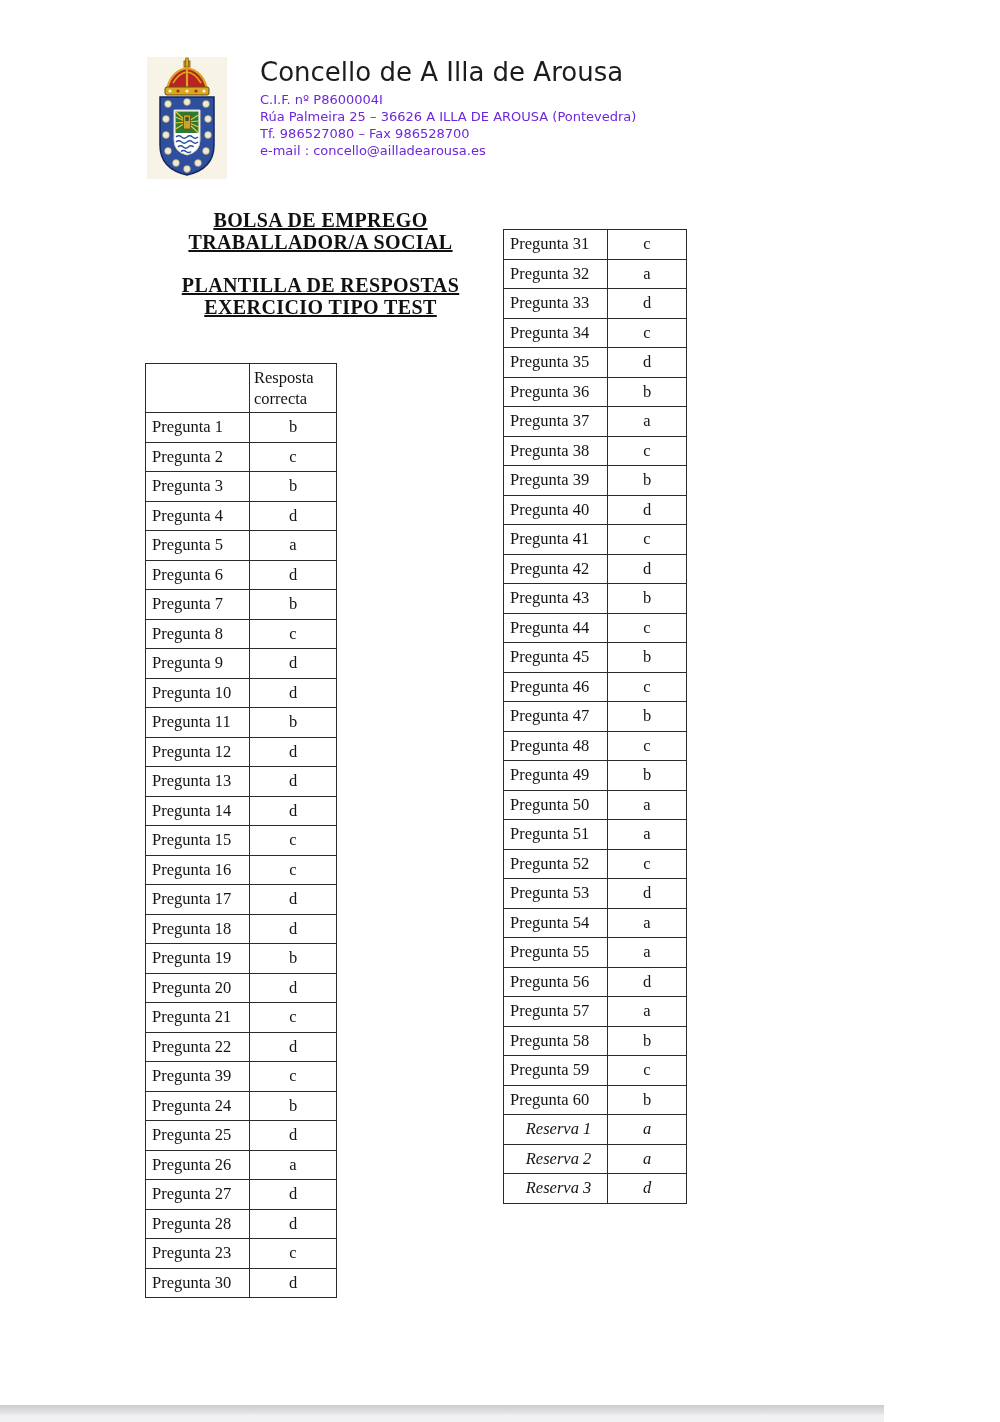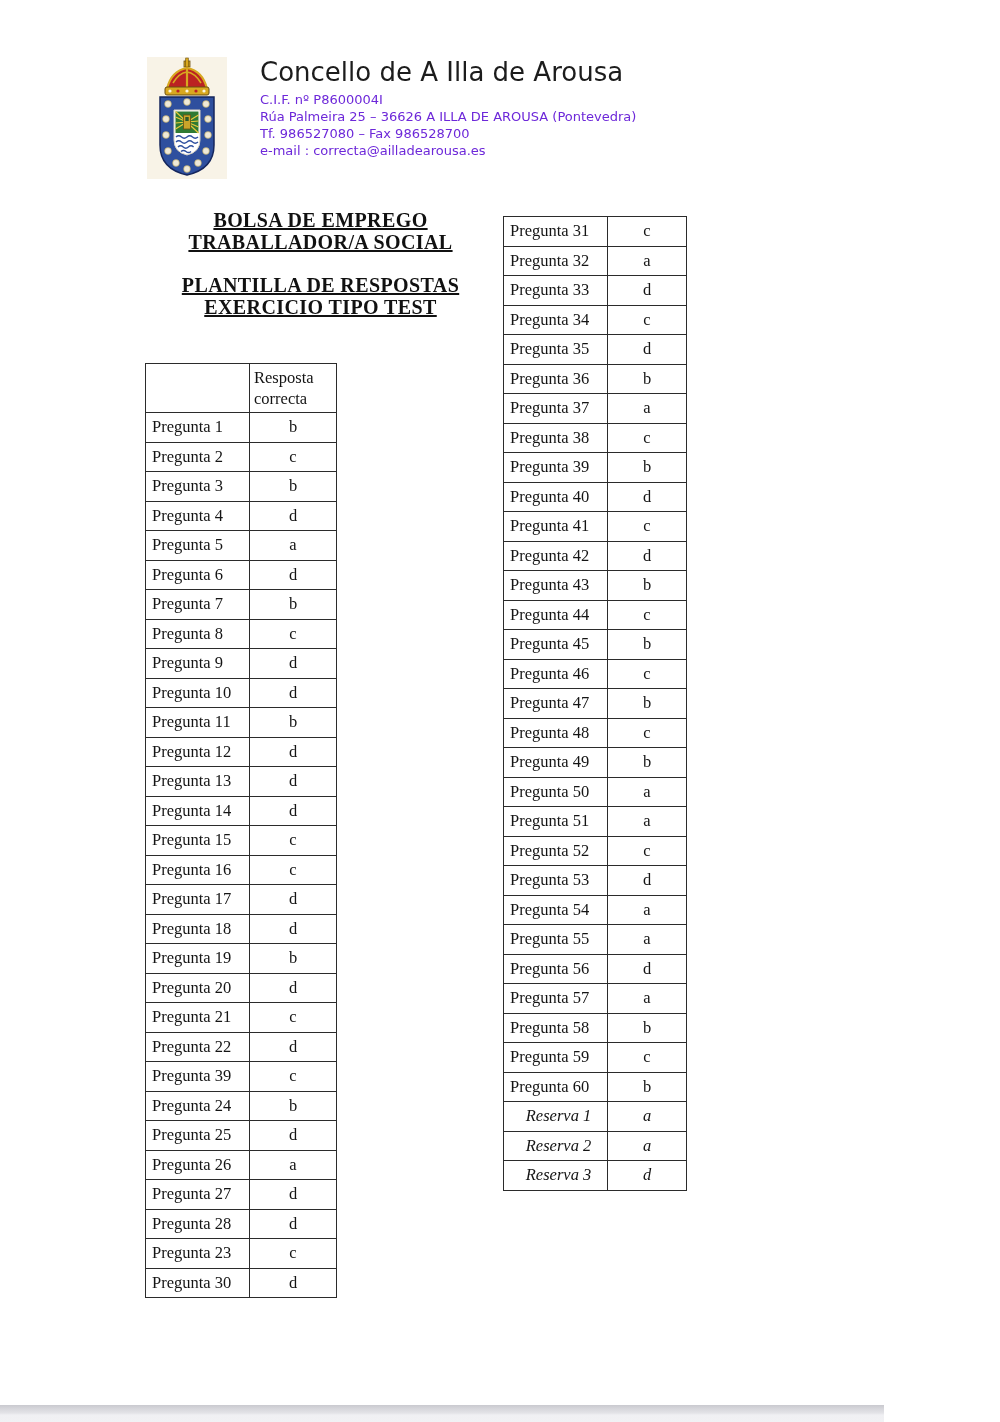--- a/index.html
+++ b/index.html
@@ -83,21 +83,21 @@
     height: 48px;
     padding: 0 4px;
     font-weight: normal;
     text-align: left;
     line-height: 21px;
     font-family: Liberation Serif, serif;
   }
   tr.italic td { font-style: italic; text-align: center; }
 
   .table-left  { position: absolute; left: 145px; top: 363px; }
-  .table-right { position: absolute; left: 503px; top: 216px; }
+  .table-right { position: absolute; left: 503px; top: 229px; }
 
   
   .page-bottom-edge {
     position: absolute;
     left: 0; right: 0; bottom: 0;
     height: 17px;
     background: linear-gradient(to bottom,
       #c9c9cf 0px, #d7d7dc 4px, #e3e3e7 8px,
       #f0f0f3 10px, #f1f1f4 17px);
   }
@@ -168,21 +168,21 @@
         </g>
       </g>
     </svg>
   </div>
 
   <div class="header-text">
     <div class="org-name">Concello de A Illa de Arousa</div>
     <div class="contact-line">C.I.F. nº P8600004I</div>
     <div class="contact-line">Rúa Palmeira 25 – 36626 A ILLA DE AROUSA (Pontevedra)</div>
     <div class="contact-line">Tf. 986527080 – Fax 986528700</div>
-    <div class="contact-line">e-mail : correcta@ailladearousa.es</div>
+    <div class="contact-line">e-mail : concello@ailladearousa.es</div>
   </div>
 
   <div class="titles">
     <div class="title-group">
       <div><span class="title-line">BOLSA DE EMPREGO</span></div>
       <div><span class="title-line">TRABALLADOR/A SOCIAL</span></div>
     </div>
     <div class="title-group">
       <div><span class="title-line">PLANTILLA DE RESPOSTAS</span></div>
       <div><span class="title-line">EXERCICIO TIPO TEST</span></div>

